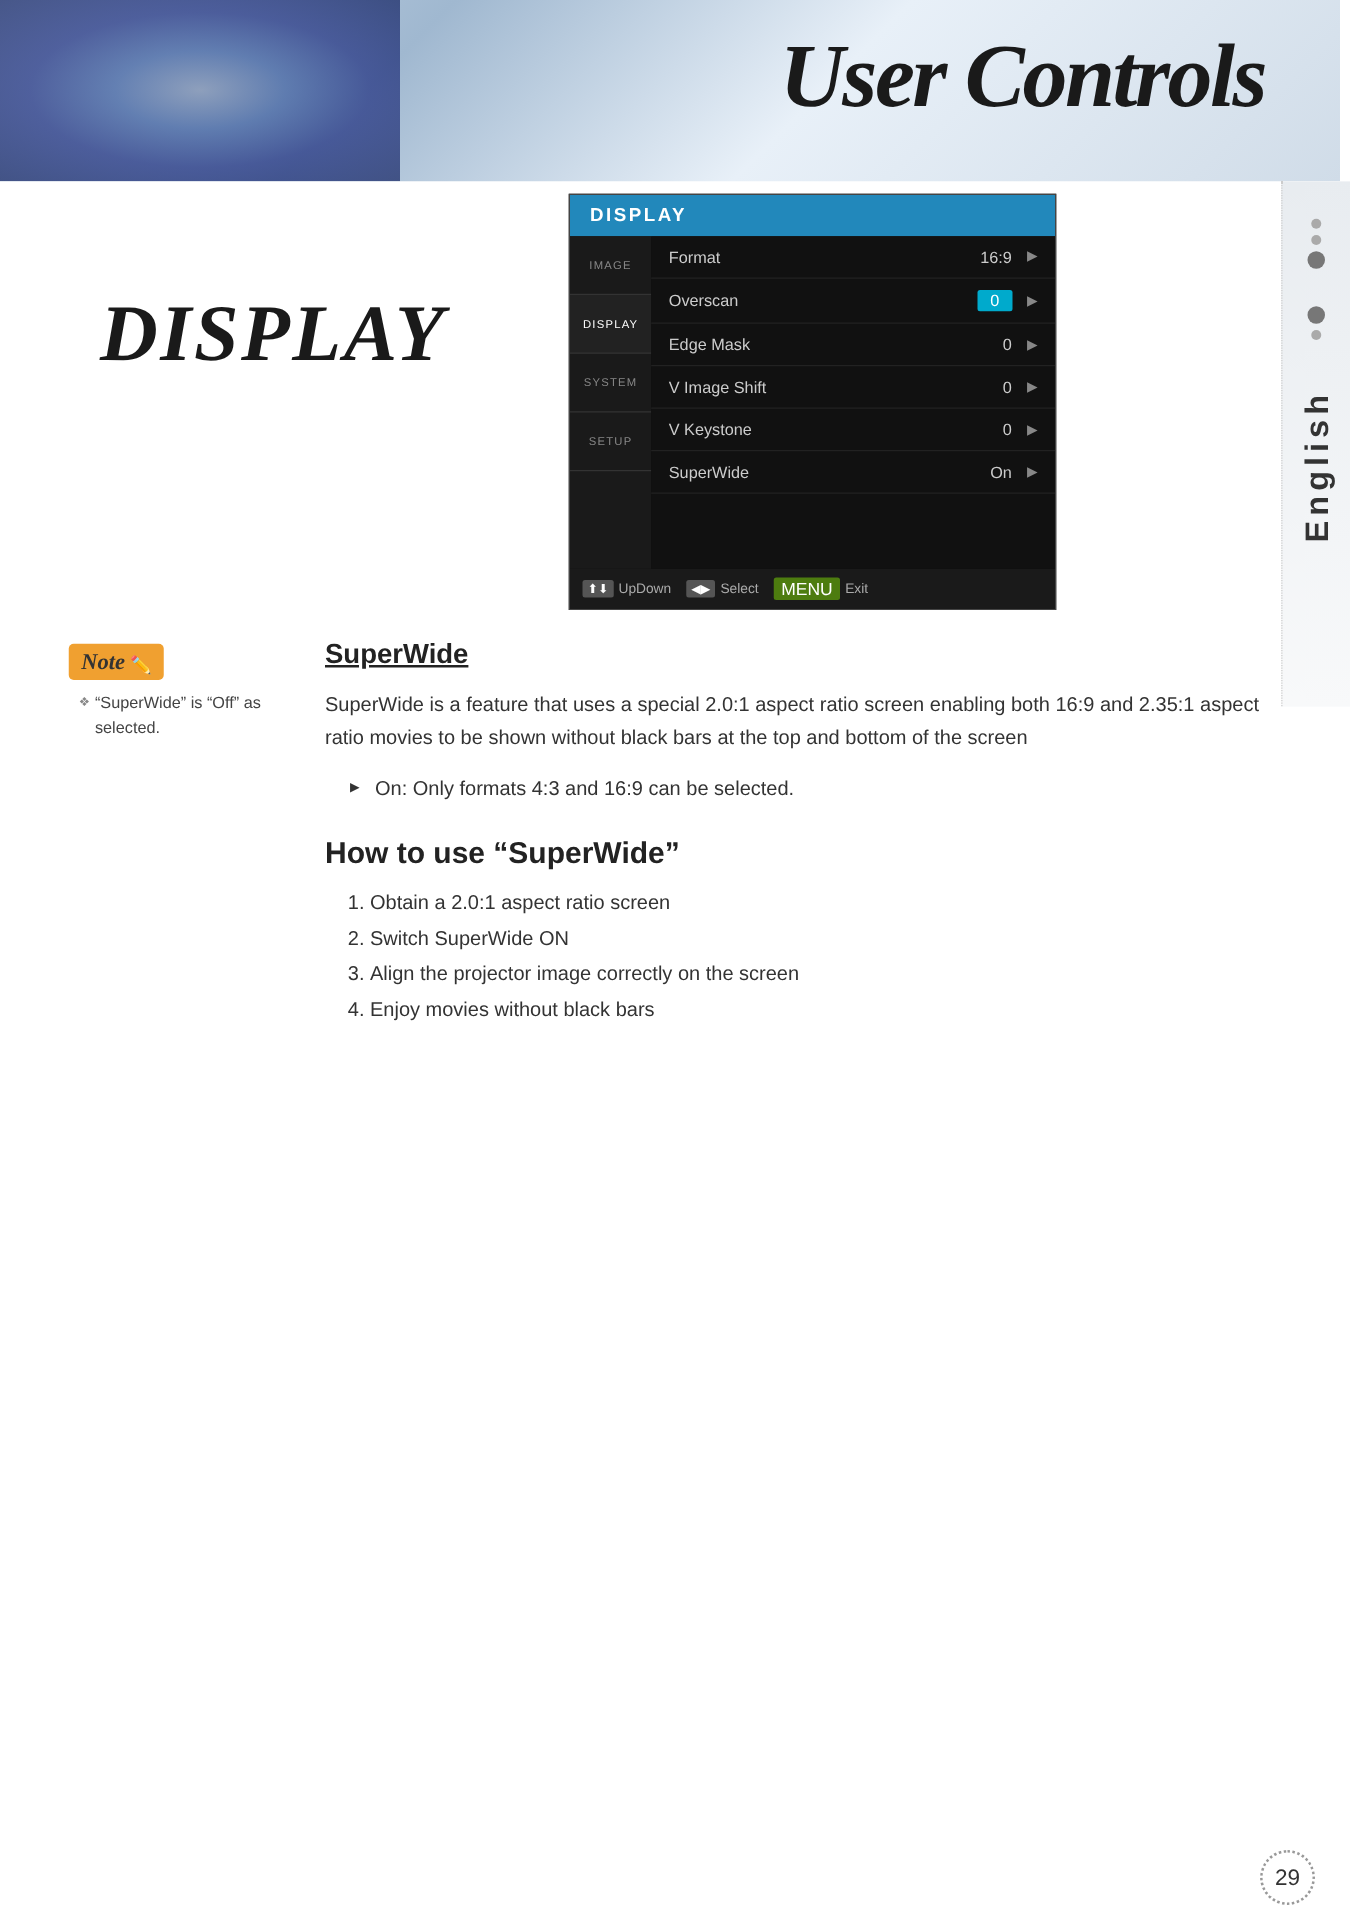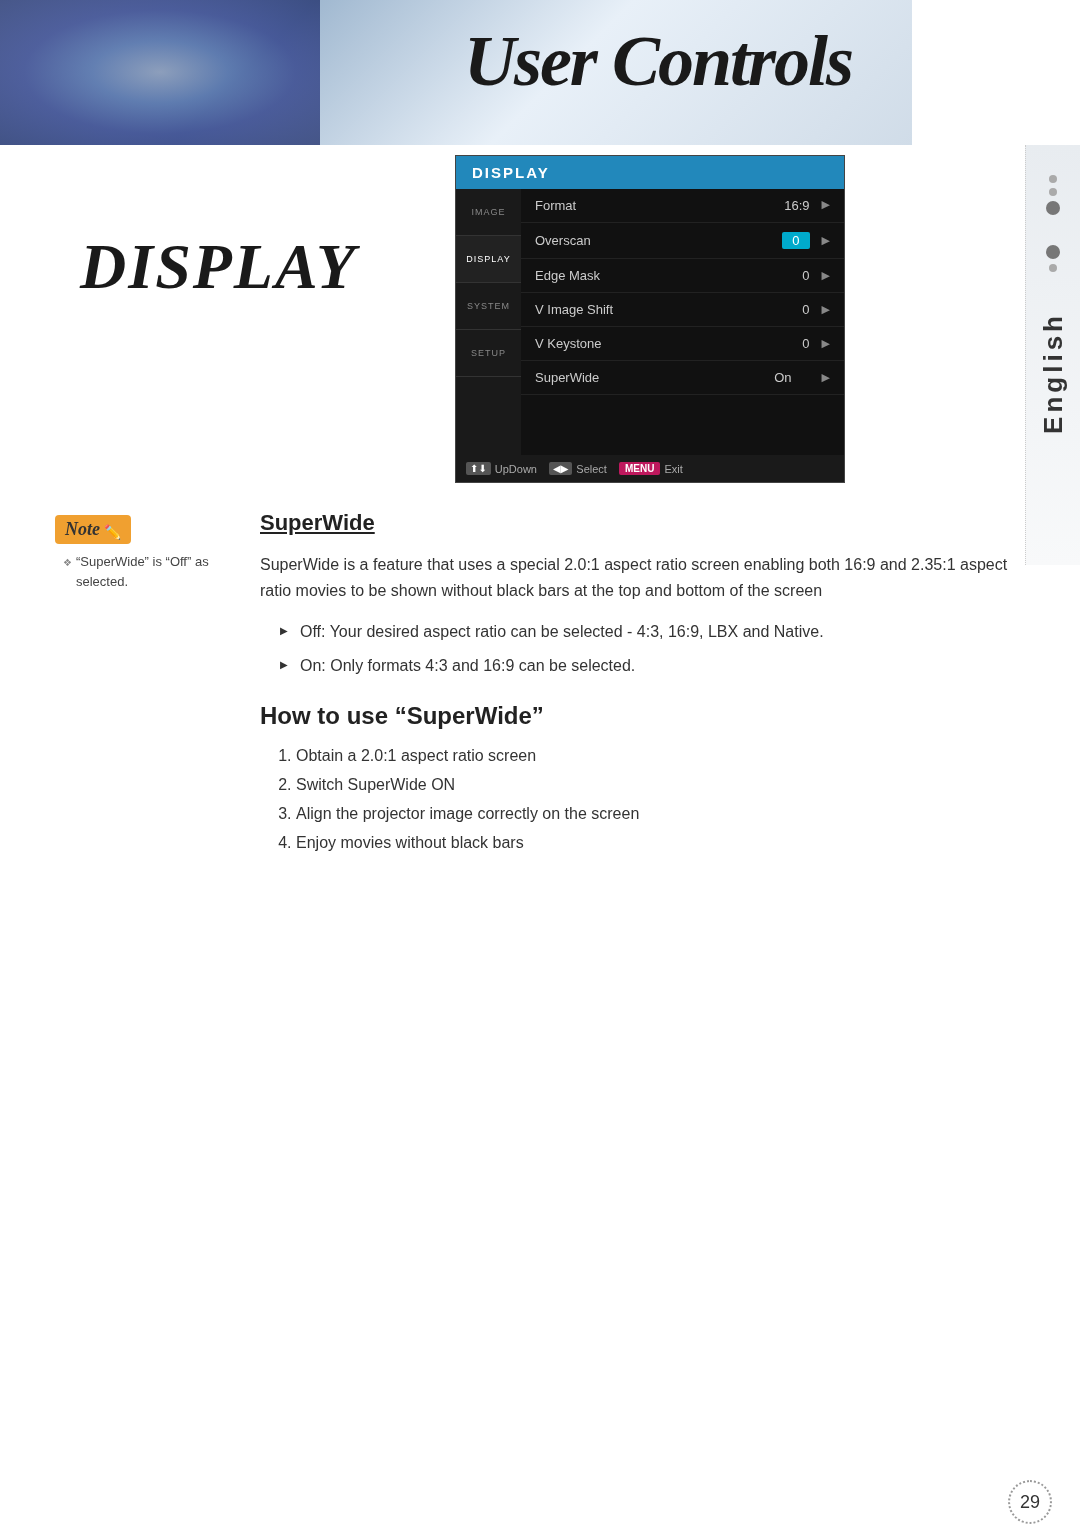--- a/index.html
+++ b/index.html
@@ -11,21 +11,21 @@
       font-family: Arial, sans-serif;
       position: relative;
       overflow: hidden;
     }
 
     
     .header {
       position: absolute;
       top: 0;
       left: 0;
-      width: 912px;
+      width: 1072px;
       height: 145px;
       background: linear-gradient(135deg, #c8d8e8 0%, #a0b8d0 30%, #e8f0f8 60%, #d0dce8 100%);
       overflow: hidden;
     }
 
     .header-title {
       position: absolute;
       right: 60px;
       top: 20px;
       font-size: 72px;
@@ -164,26 +164,26 @@
 
     .osd-footer-icon {
       background: #555;
       color: #fff;
       padding: 1px 4px;
       font-size: 10px;
       border-radius: 2px;
     }
 
     .osd-footer-key {
-      background: #be185d;
+      background: #4d7c0f;
       color: #fff;
       padding: 1px 6px;
-      font-size: 10px;
+      font-size: 14px;
       border-radius: 2px;
-      font-weight: bold;
+      font-weight: normal;
     }
 
     
     .main-content {
       position: absolute;
       left: 60px;
       top: 510px;
       width: 960px;
     }
 
@@ -411,21 +411,21 @@
       </div>
       <div class="osd-row">
         <span class="label">V Keystone</span>
         <span style="display:flex;align-items:center;gap:6px;">
           <span class="value">0</span>
           <span class="osd-arrow">▶</span>
         </span>
       </div>
       <div class="osd-row">
         <span class="label">SuperWide</span>
-        <span style="display:flex;align-items:center;gap:24px;">
+        <span style="display:flex;align-items:center;gap:6px;">
           <span class="value">On</span>
           <span class="osd-arrow">▶</span>
         </span>
       </div>
 
       <div style="height:60px;"></div>
     </div>
   </div>
   <div class="osd-footer">
     <div class="osd-footer-btn">
@@ -455,21 +455,20 @@
     </div>
   </div>
 </div>
 
 <div class="main-content">
 
   <div style="margin-left: 200px;">
     <div class="section-title">SuperWide</div>
     <div class="section-body">SuperWide is a feature that uses a special 2.0:1 aspect ratio screen enabling both 16:9 and 2.35:1 aspect ratio movies to be shown without black bars at the top and bottom of the screen</div>
     <ul class="bullet-list">
-      <li>Off: Your desired aspect ratio can be selected - 4:3, 16:9, LBX and Native.</li>
       <li>On: Only formats 4:3 and 16:9 can be selected.</li>
     </ul>
 
     <div class="how-to-title">How to use “SuperWide”</div>
     <ol class="numbered-list">
       <li>Obtain a 2.0:1 aspect ratio screen</li>
       <li>Switch SuperWide ON</li>
       <li>Align the projector image correctly on the screen</li>
       <li>Enjoy movies without black bars</li>
     </ol>

